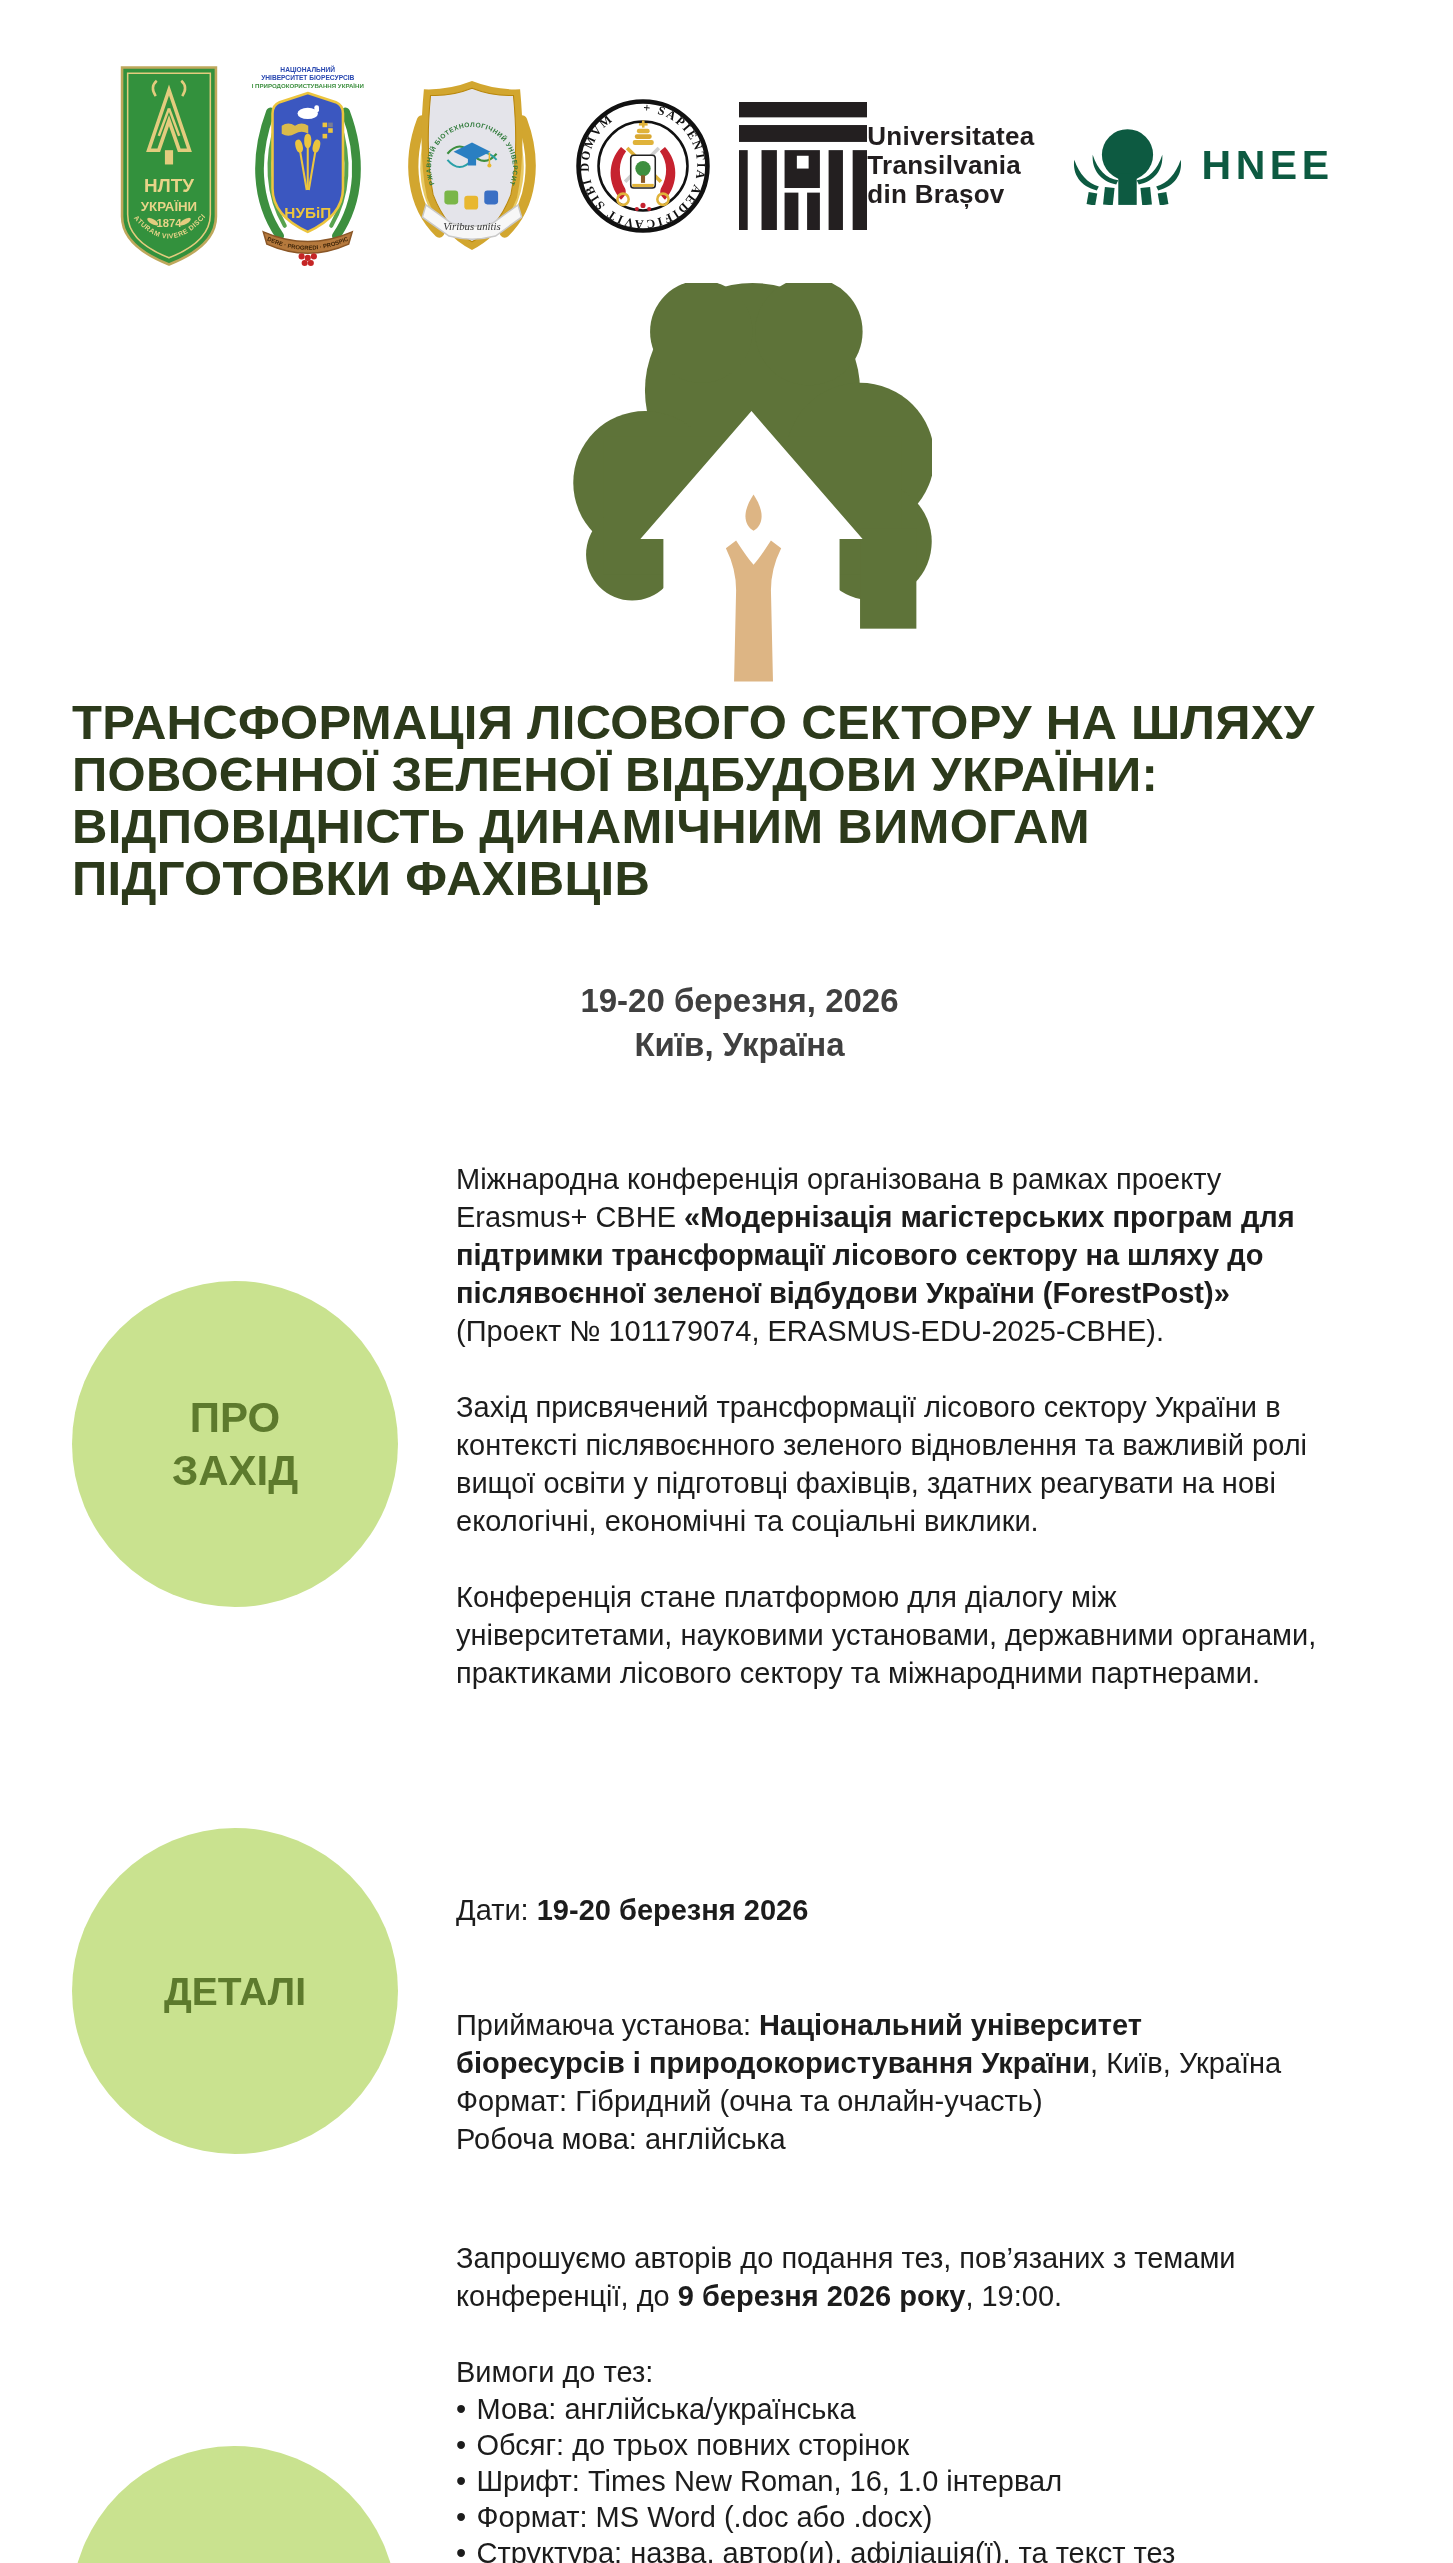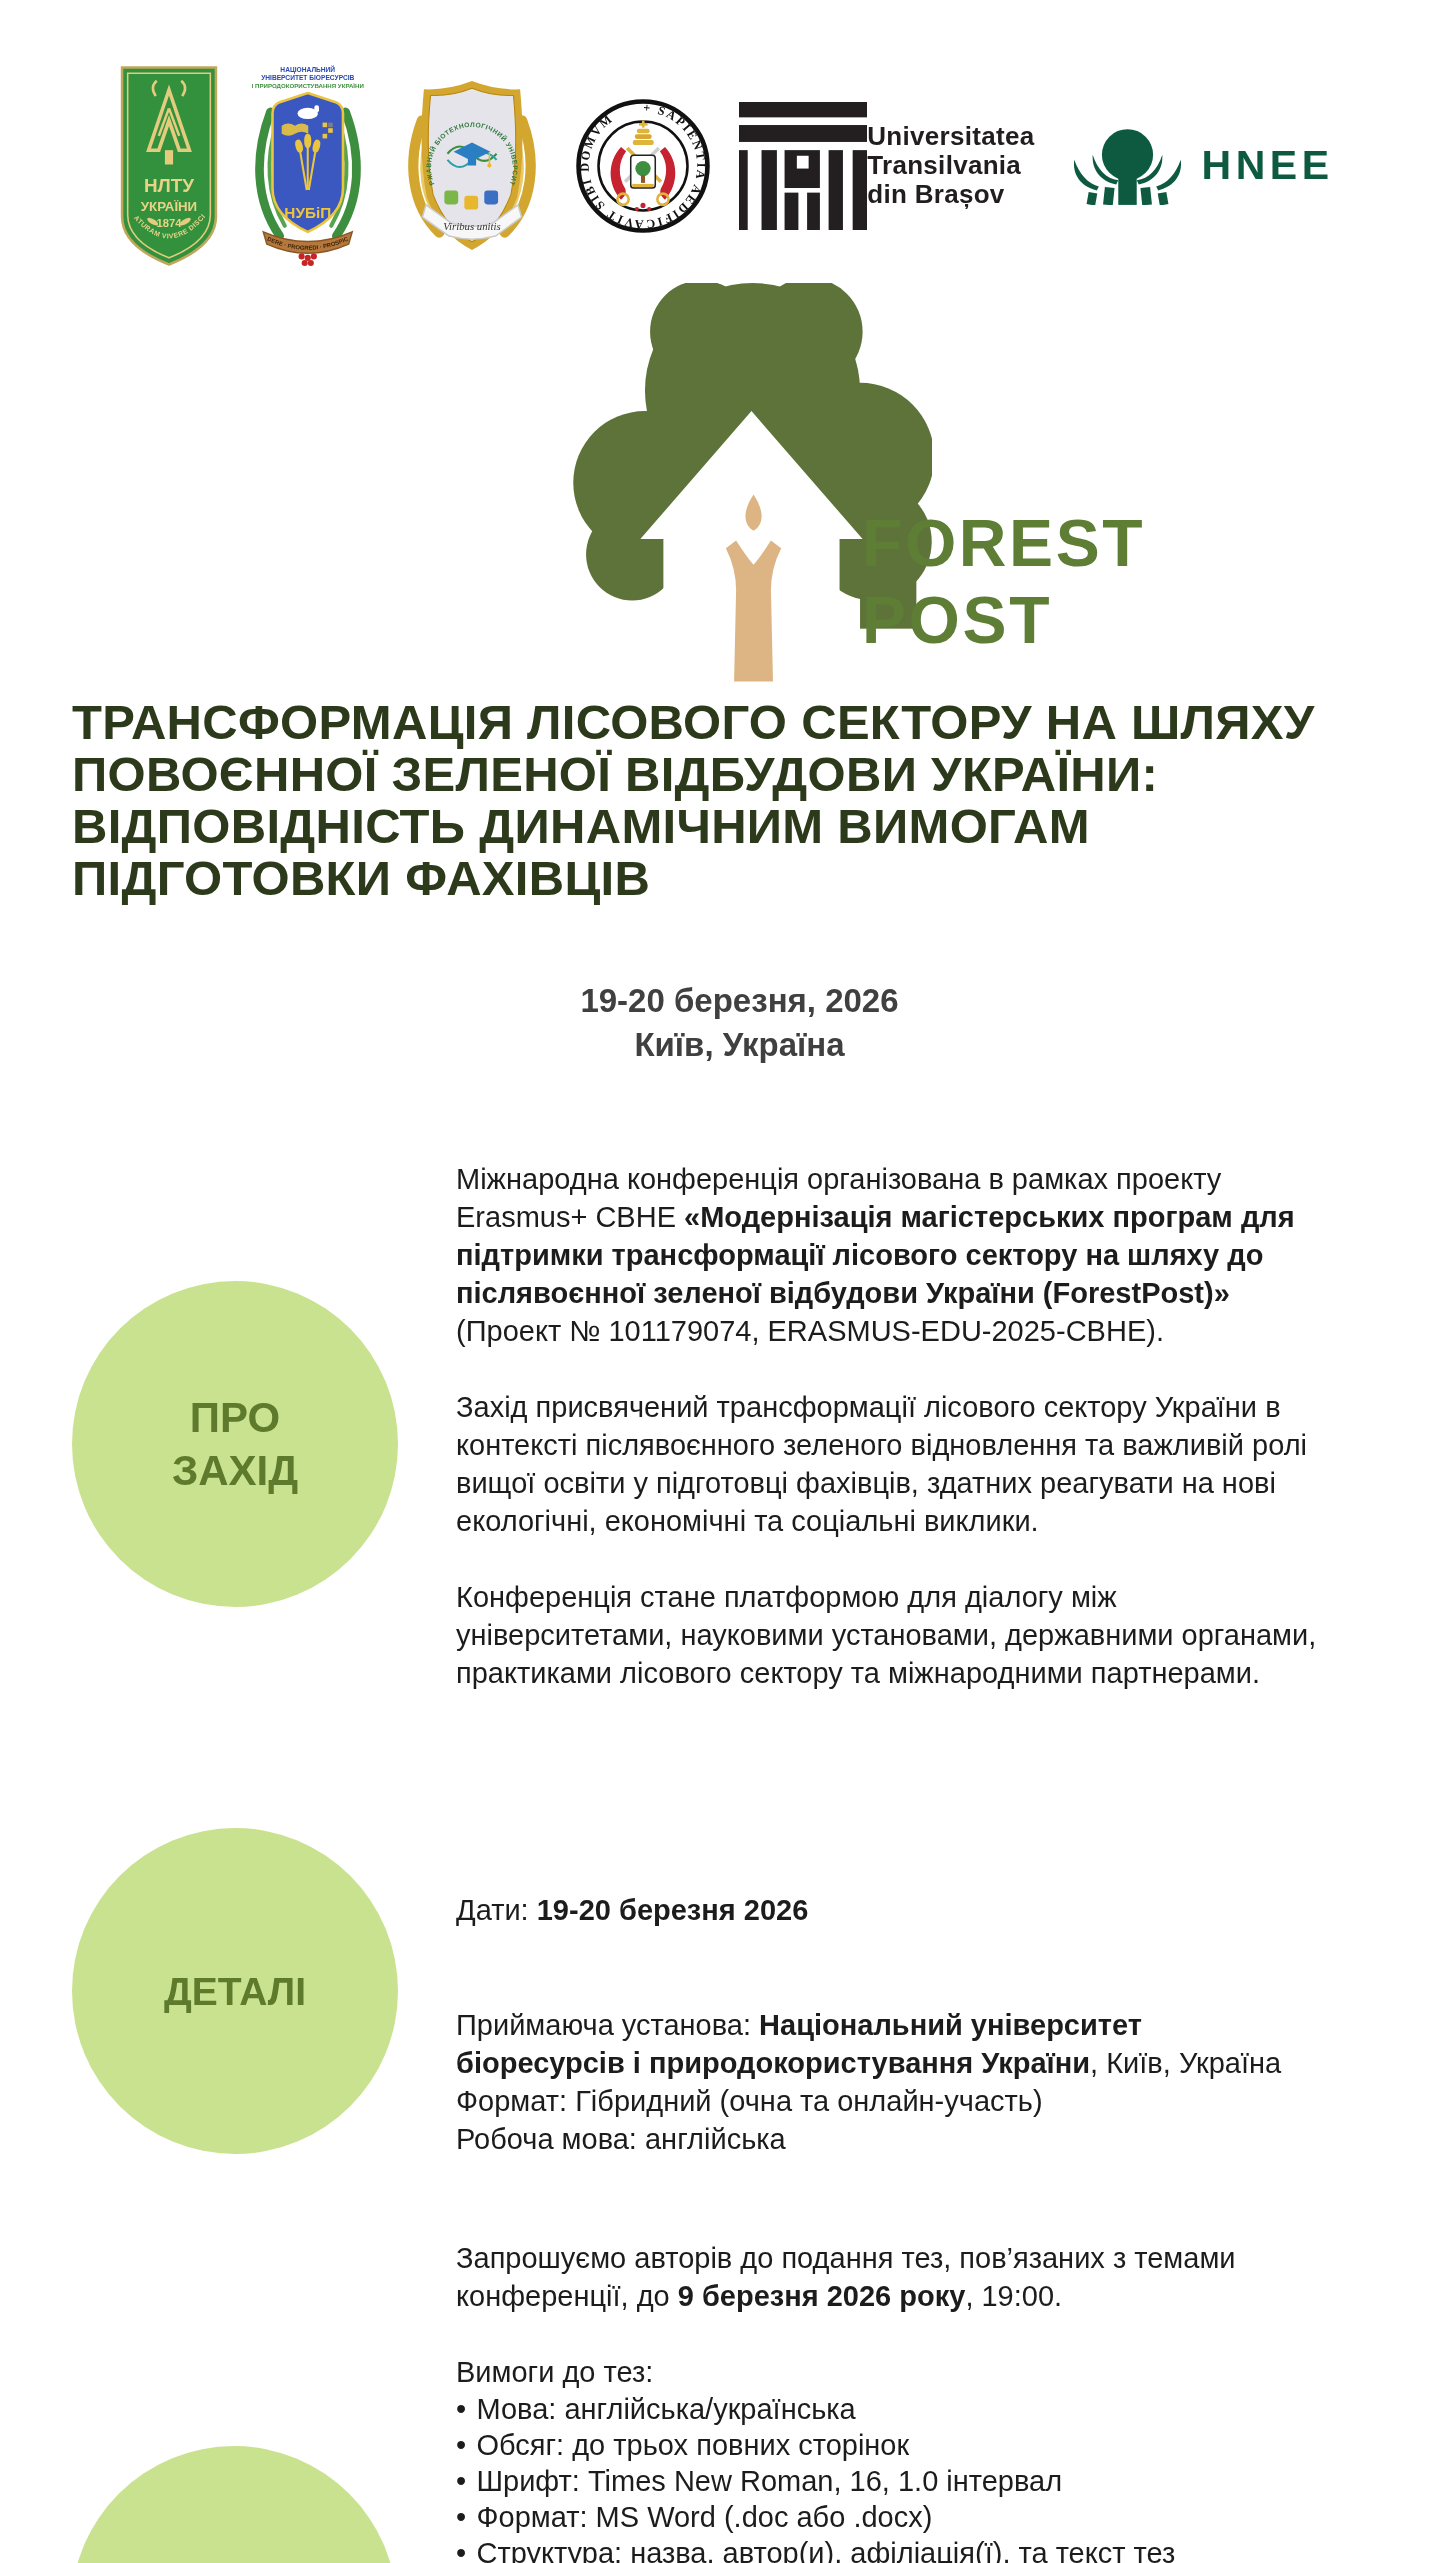--- a/index.html
+++ b/index.html
@@ -234,24 +234,20 @@
       <circle cx="585" cy="505" r="115"></circle>
       <rect x="60" y="300" width="580" height="270"></rect>
       <rect x="560" y="480" width="110" height="195"></rect>
     </g>
     <polygon points="348,250 565,500 520,500 520,700 176,700 176,500 131,500" fill="#ffffff"></polygon>
     <g fill="#ddb584">
       <path d="M352,413 C374,446 372,472 352,484 C332,472 330,446 352,413 Z"></path>
       <path d="M318,600 Q318,558 298,518 L318,503 Q342,540 352,550 Q362,540 386,503 L406,518 Q386,558 386,600 L390,778 L314,778 Z"></path>
     </g>
   </svg>
-  <div class="brand-text">
-    <div>FOREST</div>
-    <div>POST</div>
-  </div>
 
   <h1 class="title">
       <div>ТРАНСФОРМАЦІЯ ЛІСОВОГО СЕКТОРУ НА ШЛЯХУ</div>
       <div>ПОВОЄННОЇ ЗЕЛЕНОЇ ВІДБУДОВИ УКРАЇНИ:</div>
       <div>ВІДПОВІДНІСТЬ ДИНАМІЧНИМ ВИМОГАМ</div>
       <div>ПІДГОТОВКИ ФАХІВЦІВ</div>
     </h1>
   <div class="date">
       <div>19-20 березня, 2026</div>
       <div>Київ, Україна</div>

